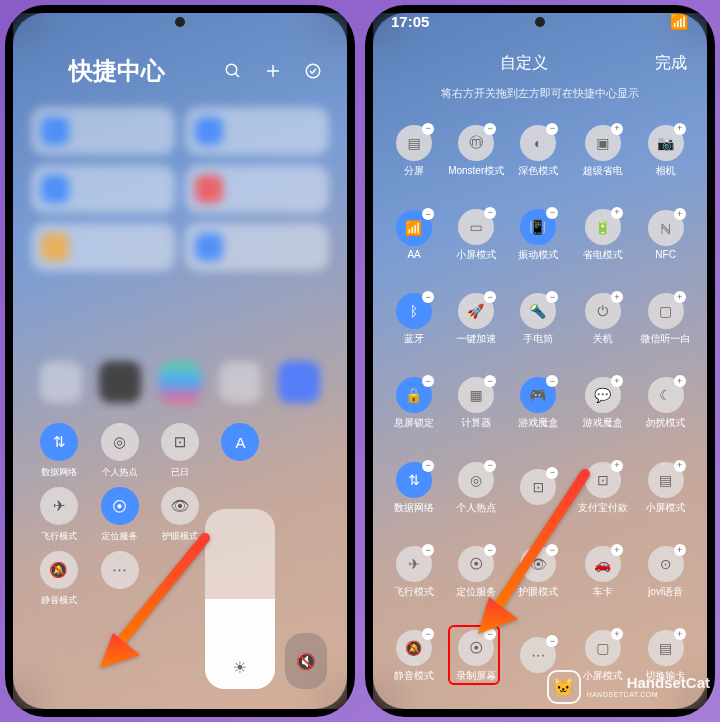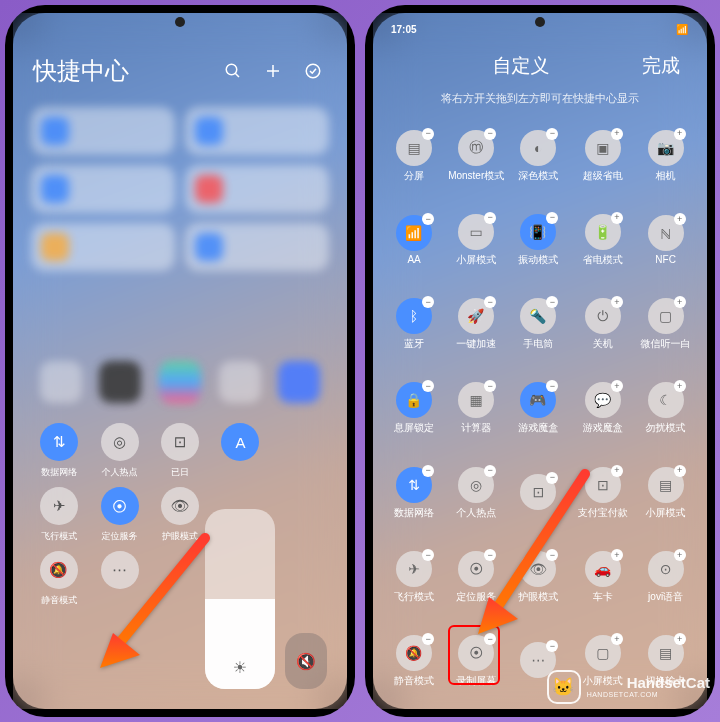--- a/index.html
+++ b/index.html
@@ -43,40 +43,40 @@
       transform: translateX(-50%);
       width: 10px;
       height: 10px;
       background: #222;
       border-radius: 50%;
       z-index: 100;
     }
     .status-bar {
       height: 32px;
       display: flex;
-      align-items: center;
+      align-items: flex-start;
       padding: 0 18px;
       color: #fff;
-      font-size: 10px;
+      font-size: 15px;
       position: relative;
       z-index: 10;
     }
     .status-bar .time { font-weight: 600; }
     .status-bar .spacer { flex: 1; }
     
     
     .header1 {
       display: flex;
       align-items: center;
       padding: 10px 20px;
       color: #fff;
       position: relative;
       z-index: 10;
     }
-    .header1 .title { font-size: 24px; font-weight: 400; flex: 1; }
+    .header1 .title { font-size: 24px; font-weight: 700; flex: 1; margin-left: 36px; }
     .header1 .icon-btn {
       width: 28px; height: 28px;
       display: flex; align-items: center; justify-content: center;
       margin-left: 12px;
       color: #fff;
       font-size: 16px;
     }
     .tiles {
       padding: 10px 18px;
       display: grid;
@@ -181,23 +181,23 @@
     .arrow {
       position: absolute;
       z-index: 50;
     }
     .arrow svg { filter: drop-shadow(0 1px 2px rgba(0,0,0,0.3)); }
     
     
     .header2 {
       display: flex;
       align-items: center;
-      padding: 8px 27px;
-      color: #fff;
-      font-size: 19px;
+      padding: 8px 20px;
+      color: #fff;
+      font-size: 16px;
       position: relative;
       z-index: 10;
     }
     .header2 .spacer2 { flex: 1; }
     .hint {
       color: rgba(255,255,255,0.85);
       font-size: 11px;
       text-align: center;
       padding: 4px 15px 10px;
       position: relative;

